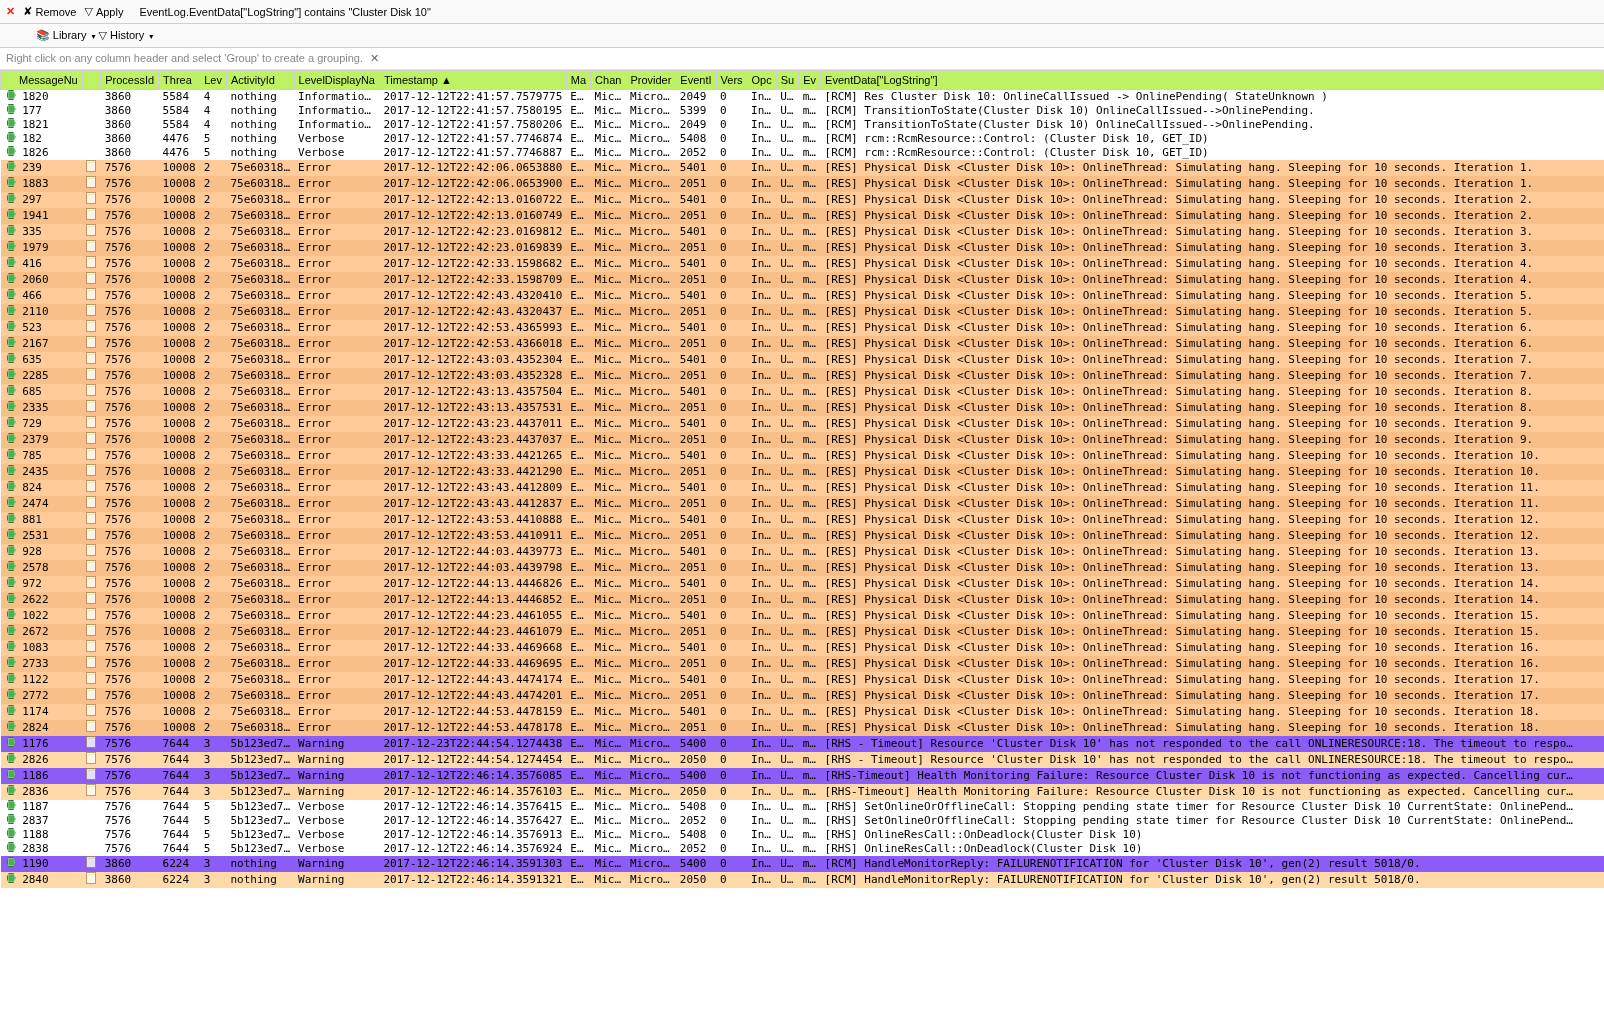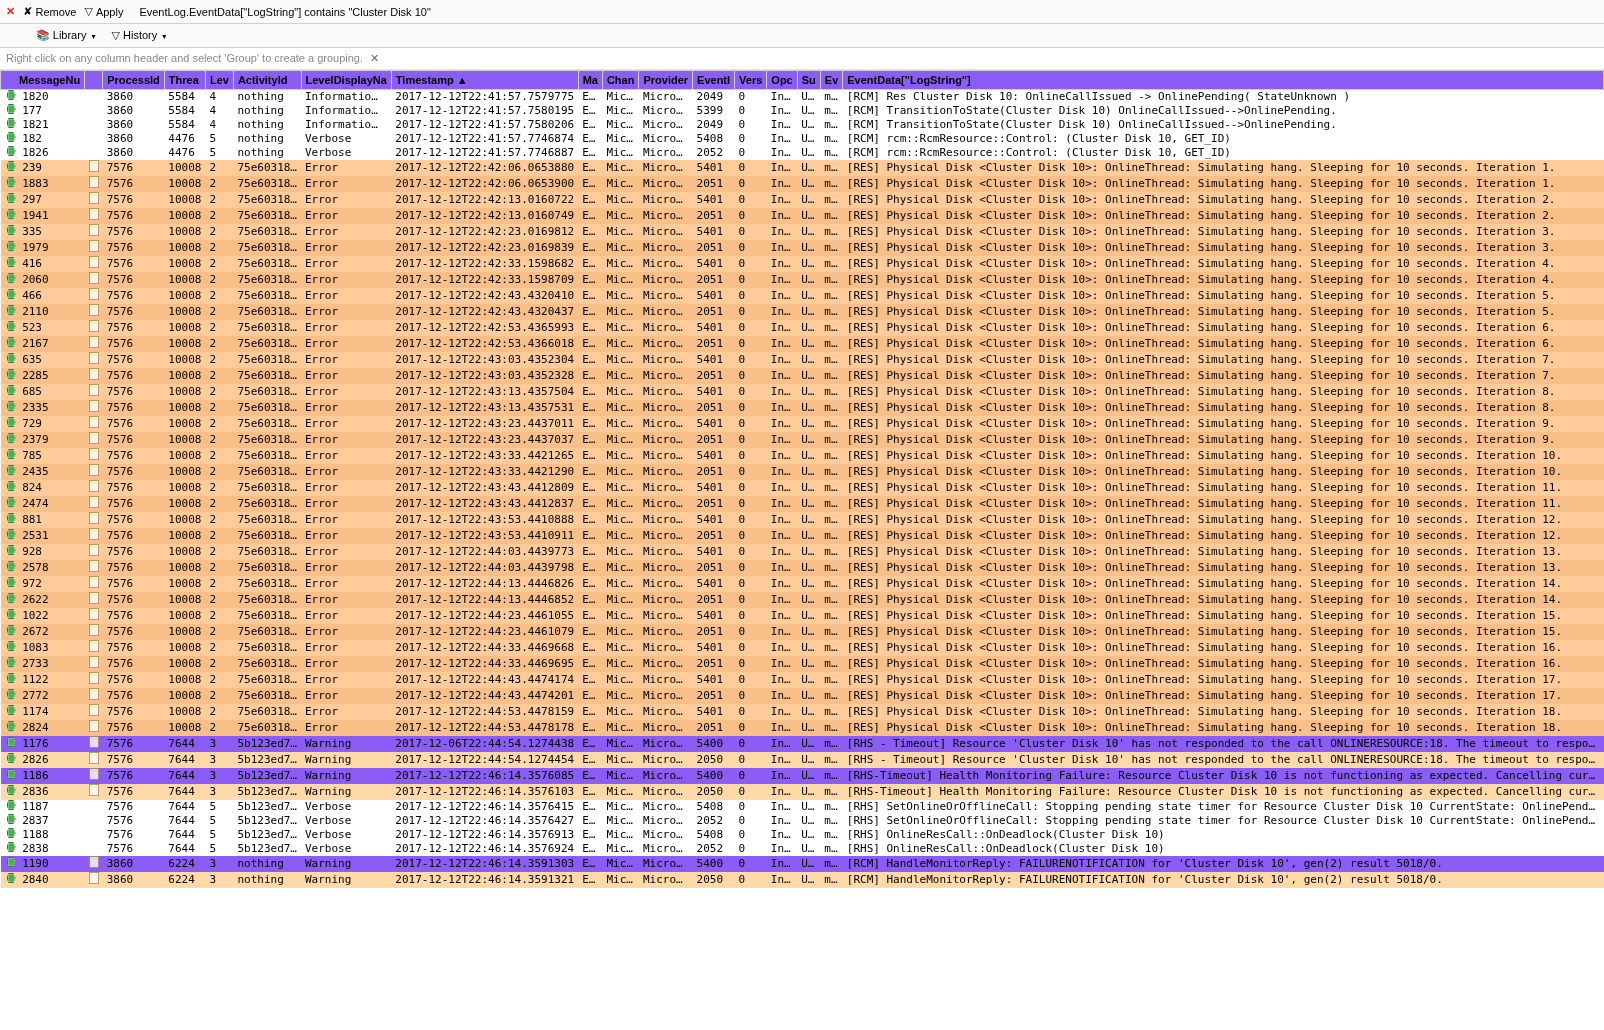--- a/index.html
+++ b/index.html
@@ -20,38 +20,38 @@
   height: 24px;
   background: #fafafa;
 }
 .toolbar .x-btn { color: #e22; font-weight: bold; }
 .toolbar .btn { display: inline-flex; align-items: center; gap: 3px; cursor: pointer; }
 .toolbar .filter-text { color: #000; font-style: normal; margin-left: 8px; }
 .toolbar2 {
   display: flex;
   align-items: center;
   padding: 3px 6px 3px 36px;
-  gap: 16px;
+  gap: 3px;
   border-bottom: 1px solid #d0d0d0;
   height: 24px;
   background: #fafafa;
 }
 .hint {
   padding: 4px 6px;
   color: #888;
   border-bottom: 1px solid #e4e4e4;
 }
 .hint .x { cursor: pointer; color: #666; margin-left: 4px; }
 table { border-collapse: collapse; table-layout: fixed; }
 thead th {
   text-align: left;
-  font-weight: bold;
+  font-weight: normal;
   padding: 3px 4px;
   border: 1px solid #d0d0d0;
-  background: #8b5cf6;
+  background: #bef264;
   overflow: hidden;
   text-overflow: ellipsis;
   height: 18px;
   font-size: 11px;
 }
 tbody td {
   padding: 0 4px;
   border: none;
   height: 14px;
   overflow: hidden;
@@ -945,21 +945,21 @@
         <td class="mono">[RES] Physical Disk &lt;Cluster Disk 10&gt;: OnlineThread: Simulating hang. Sleeping for 10 seconds. Iteration 18.</td>
       </tr>
       <tr class="warn-row">
         <td class="icon-cell"><span class="hex"></span> <span>1176</span></td>
         <td><span class="page-icon"></span></td>
         <td>7576</td>
         <td>7644</td>
         <td>3</td>
         <td>5b123ed7…</td>
         <td>Warning</td>
-        <td class="mono">2017-12-06T22:44:54.1274438</td>
+        <td class="mono">2017-12-23T22:44:54.1274438</td>
         <td>E…</td>
         <td>Mic…</td>
         <td>Micro…</td>
         <td>5400</td>
         <td>0</td>
         <td>In…</td>
         <td>U…</td>
         <td>m…</td>
         <td class="mono">[RHS - Timeout] Resource 'Cluster Disk 10' has not responded to the call ONLINERESOURCE:18. The timeout to respo…</td>
       </tr>

